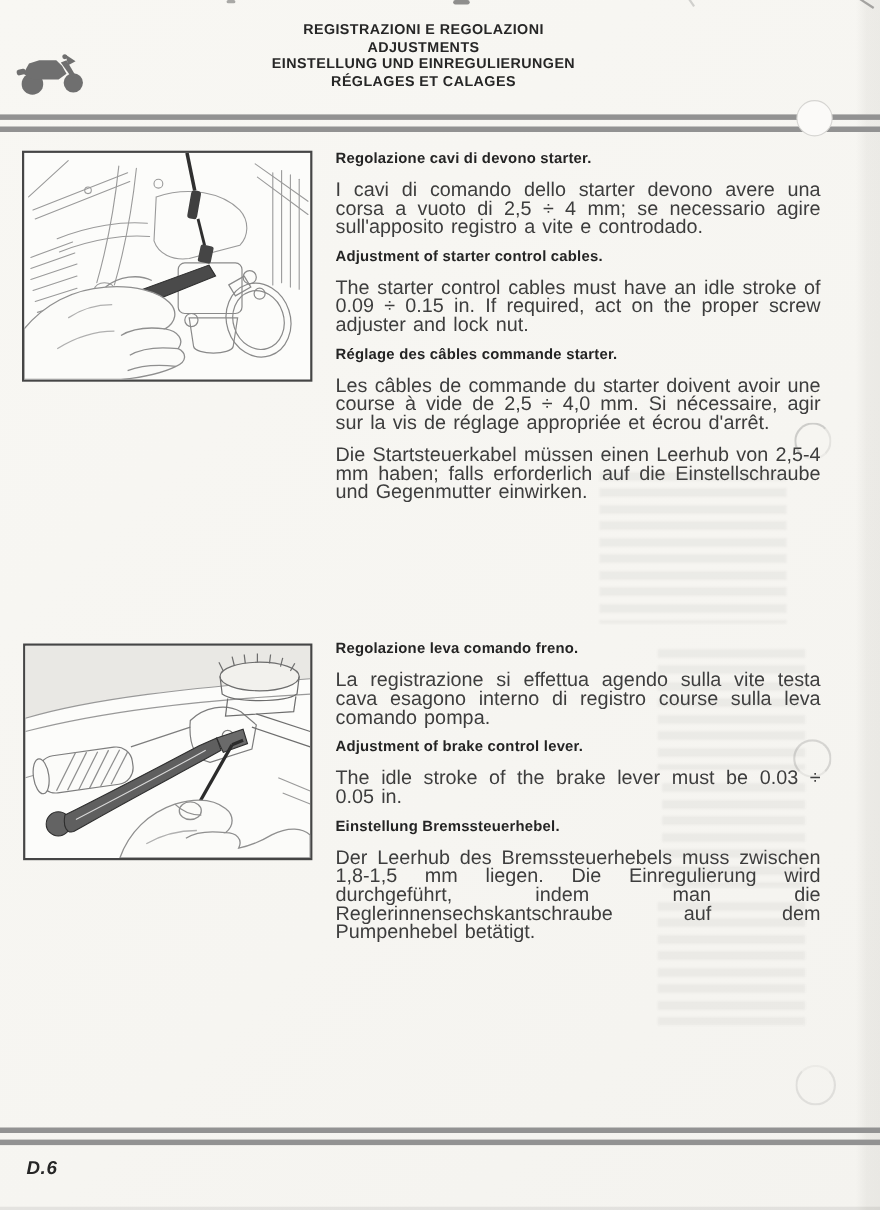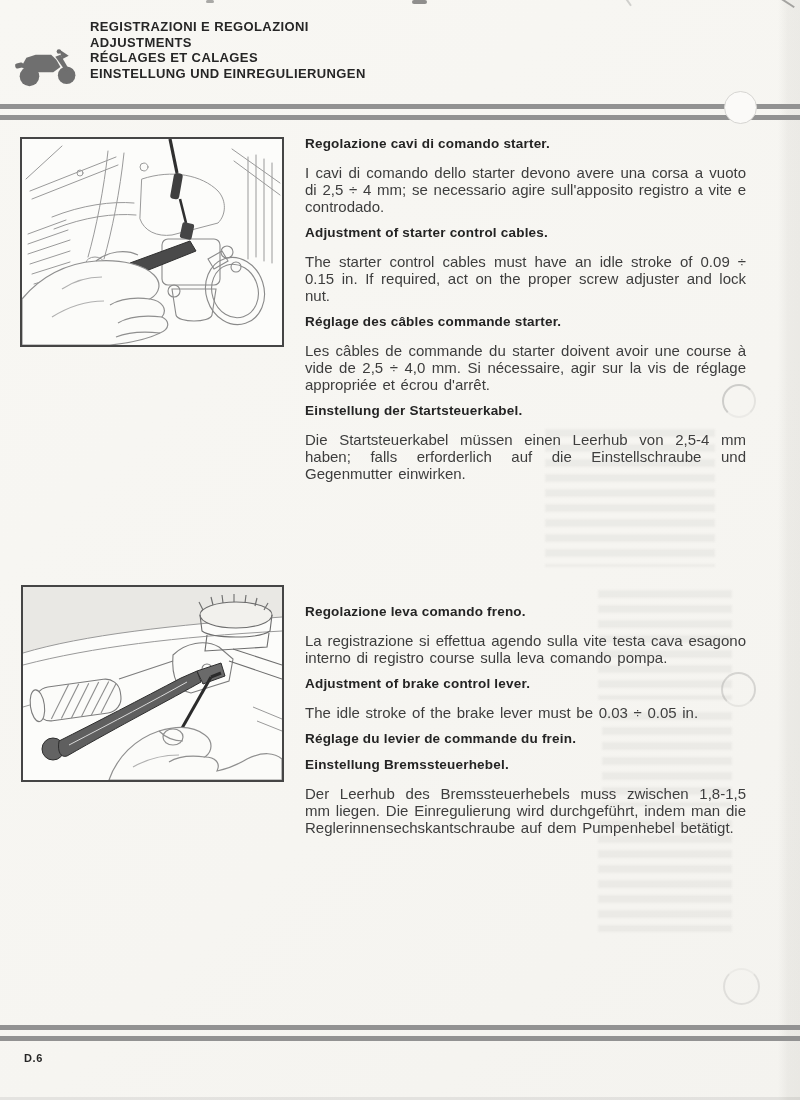--- a/index.html
+++ b/index.html
@@ -3,54 +3,54 @@
 <meta charset="utf-8">
 <style>
   html,body{margin:0;padding:0;}
   .page{
     position:relative;width:800px;height:1100px;overflow:hidden;
     background:linear-gradient(135deg,#f8f7f3 0%,#f6f5f1 60%,#f4f3ef 100%);
     font-family:"Liberation Sans",sans-serif;color:#3c3c3c;
   }
   
   .logo{position:absolute;left:14px;top:42px;width:64px;height:46px;}
-  .titleblock{position:absolute;left:90px;top:19px;width:590px;text-align:left;}
+  .titleblock{position:absolute;left:90px;top:19px;width:590px;text-align:center;}
   .titleblock div{
     font-weight:bold;font-size:13px;line-height:15.5px;color:#262626;letter-spacing:.4px;
   }
   
   .rule{position:absolute;left:0;width:800px;height:5px;background:#929292;z-index:1;}
   .r1{top:104px}.r2{top:115px}
   .r3{top:1025px}.r4{top:1036px}
   
   .hole{position:absolute;border-radius:50%;z-index:5;}
   .hole1{left:724px;top:91px;width:31px;height:31px;background:#fbfaf8;border:1px solid #d6d5d2;}
   .hole2{left:722px;top:384px;width:30px;height:30px;border:2px solid rgba(100,100,100,.28);border-bottom-color:rgba(100,100,100,.07);border-right-color:rgba(100,100,100,.12);}
   .hole3{left:721px;top:672px;width:31px;height:31px;border:2px solid rgba(100,100,100,.22);border-bottom-color:rgba(100,100,100,.10);}
   .hole4{left:723px;top:968px;width:33px;height:33px;border:2px solid rgba(100,100,100,.14);border-top-color:rgba(100,100,100,.06);}
   
   .fig{position:absolute;border:2px solid #454545;background:#fcfcfa;}
   .fig1{left:20px;top:137px;width:260px;height:206px;}
   .fig2{left:21px;top:585px;width:259px;height:193px;}
   .fig svg{display:block;width:100%;height:100%;}
   
   .textcol{position:absolute;left:305px;width:441px;}
-  .tc1{top:136px}.tc2{top:604px}
+  .tc1{top:136px}.tc2{top:582px}
   .entry{margin-bottom:10px;}
   .entry h3{margin:0 0 4px 0;font-size:13.5px;line-height:16px;font-weight:bold;color:#242424;letter-spacing:.2px;}
-  .entry p{margin:12px 0 2px 0;font-size:15px;line-height:17px;text-align:justify;word-spacing:1.5px;color:#3d3d3d;}
+  .entry p{margin:12px 0 2px 0;font-size:18px;line-height:17px;text-align:justify;word-spacing:1.5px;color:#3d3d3d;}
   
   .bleed{position:absolute;filter:blur(1.1px);opacity:.75;
     background:repeating-linear-gradient(to bottom,rgba(115,115,115,.10) 0px,rgba(115,115,115,.10) 8px,rgba(115,115,115,0) 8px,rgba(115,115,115,0) 15px);}
   .bleedA{left:545px;top:429px;width:170px;height:138px;}
   .bleedB{left:598px;top:590px;width:134px;height:110px;}
   .bleedC{left:602px;top:712px;width:130px;height:95px;}
   .bleedD{left:598px;top:820px;width:134px;height:112px;}
   
-  .pagenum{position:absolute;left:24px;top:1052px;font-size:11px;font-weight:bold;letter-spacing:.6px;color:#262626;}
+  .pagenum{position:absolute;left:24px;top:1052px;font-size:17px;font-weight:bold;letter-spacing:.6px;color:#262626;font-style:italic;}
   
   .edge-right{position:absolute;right:0;top:0;width:22px;height:1100px;
     background:linear-gradient(to right,rgba(0,0,0,0),rgba(60,55,45,.05) 45%,rgba(60,55,45,.06));}
   .edge-bottom{position:absolute;left:0;bottom:0;width:800px;height:3px;background:rgba(0,0,0,.07);}
   .smudge{position:absolute;background:#4a4a4a;}
   .sm1{left:206px;top:0;width:8px;height:3px;opacity:.45;border-radius:2px;}
   .sm2{left:412px;top:0;width:15px;height:4px;opacity:.6;border-radius:2px;}
   .sm3{left:763px;top:-3px;width:34px;height:2px;opacity:.45;transform:rotate(33deg);}
   .sm4{left:620px;top:-1px;width:14px;height:2px;opacity:.22;transform:rotate(55deg);}
 </style>
@@ -67,22 +67,22 @@
       <path d="M7 23 L12 14 L21 11 L36 11 L41 16 L45 23 L38 28 L15 28 Z"></path>
       <path d="M40 13 L50 27 L53.5 25.5 L45 11 Z"></path>
       <path d="M44 6 L53 12 L46.5 15.5 Z"></path>
       <circle cx="43.5" cy="8" r="2.2"></circle>
     </g>
   </svg>
 
   <div class="titleblock">
     <div>REGISTRAZIONI E REGOLAZIONI</div>
     <div>ADJUSTMENTS</div>
+    <div>EINSTELLUNG UND EINREGULIERUNGEN</div>
     <div>RÉGLAGES ET CALAGES</div>
-    <div>EINSTELLUNG UND EINREGULIERUNGEN</div>
   </div>
 
   <div class="rule r1"></div>
   <div class="rule r2"></div>
 
   <div class="fig fig1">
     <svg viewBox="0 0 260 206">
       <g fill="none" stroke="#9a9a9a" stroke-width="1" stroke-linecap="round">
         <path d="M8 52 L94 18"></path>
           <path d="M10 60 L96 26"></path>
@@ -132,33 +132,32 @@
         <path d="M138 194 C120 192 104 194 94 198" fill="none"></path>
         <path d="M74 122 C86 112 104 110 116 116" fill="none"></path>
         <path d="M40 150 C52 142 66 138 80 138" fill="none" stroke="#b0b0b0"></path>
         <path d="M30 178 C46 168 64 162 82 162" fill="none" stroke="#b0b0b0"></path>
       </g>
     </svg>
   </div>
 
   <div class="textcol tc1">
     <div class="entry">
-      <h3>Regolazione cavi di comando starter.</h3>
+      <h3>Regolazione cavi di devono starter.</h3>
       <p>I cavi di comando dello starter devono avere una corsa a vuoto di 2,5 ÷ 4 mm; se necessario agire sull'apposito registro a vite e controdado.</p>
     </div>
     <div class="entry">
       <h3>Adjustment of starter control cables.</h3>
       <p>The starter control cables must have an idle stroke of 0.09 ÷ 0.15 in. If required, act on the proper screw adjuster and lock nut.</p>
     </div>
     <div class="entry">
       <h3>Réglage des câbles commande starter.</h3>
       <p>Les câbles de commande du starter doivent avoir une course à vide de 2,5 ÷ 4,0 mm. Si nécessaire, agir sur la vis de réglage appropriée et écrou d'arrêt.</p>
     </div>
     <div class="entry">
-      <h3>Einstellung der Startsteuerkabel.</h3>
       <p>Die Startsteuerkabel müssen einen Leerhub von 2,5-4 mm haben; falls erforderlich auf die Einstellschraube und Gegenmutter einwirken.</p>
     </div>
   </div>
 
   <div class="fig fig2">
     <svg viewBox="0 0 259 193">
       <path d="M0 0 H259 V30 C150 38 60 48 0 66 Z" fill="#e9e8e4" stroke="none"></path>
       <g fill="none" stroke="#999" stroke-width="1">
         <path d="M0 66 C60 48 150 38 259 30"></path>
         <path d="M0 78 C70 60 152 50 259 44"></path>
@@ -221,21 +220,20 @@
   <div class="textcol tc2">
     <div class="entry">
       <h3>Regolazione leva comando freno.</h3>
       <p>La registrazione si effettua agendo sulla vite testa cava esagono interno di registro course sulla leva comando pompa.</p>
     </div>
     <div class="entry">
       <h3>Adjustment of brake control lever.</h3>
       <p>The idle stroke of the brake lever must be 0.03 ÷ 0.05 in.</p>
     </div>
     <div class="entry">
-      <h3>Réglage du levier de commande du frein.</h3>
     </div>
     <div class="entry">
       <h3>Einstellung Bremssteuerhebel.</h3>
       <p>Der Leerhub des Bremssteuerhebels muss zwischen 1,8-1,5 mm liegen. Die Einregulierung wird durchgeführt, indem man die Reglerinnensechskantschraube auf dem Pumpenhebel betätigt.</p>
     </div>
   </div>
 
   <div class="bleed bleedA"></div>
   <div class="bleed bleedB"></div>
   <div class="bleed bleedC"></div>

